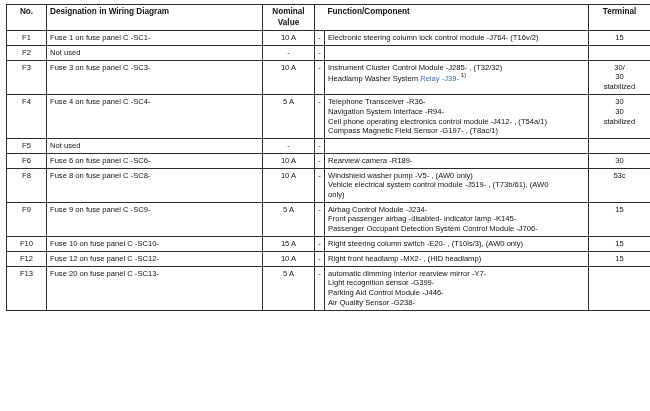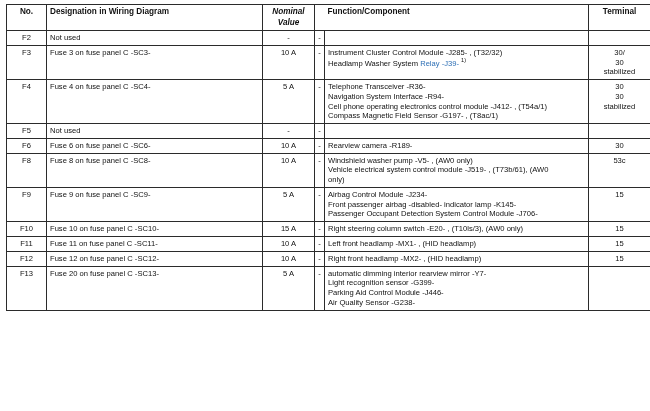--- a/index.html
+++ b/index.html
@@ -36,21 +36,21 @@
   thead th {
     font-weight: bold;
     font-size: 8.2px;
     padding-top: 4px;
     padding-bottom: 4px;
     vertical-align: middle;
     text-align: left;
   }
   .col-no      { width: 40px; text-align: center; }
   .col-desig   { width: 216px; }
-  .col-nominal { width: 52px; text-align: center; font-style: italic; }
+  .col-nominal { width: 52px; text-align: center; }
   .col-dash    { width: 10px; text-align: center; border-left: 1px solid #2b2b2b; border-right: 0 !important; }
   .col-func    { width: 264px; border-left: 0 !important; }
   .col-term    { width: 62px; text-align: center; }
 
   thead .col-dash { border-right: 0 !important; }
   thead .col-func { border-left: 0 !important; }
 
   td.cell-no      { text-align: center; }
   td.cell-nominal { text-align: center; }
   td.cell-term    { text-align: center; }
@@ -87,20 +87,32 @@
           <span>Nominal</span><br>
           <span>Value</span>
         </th>
         <th class="col-dash"></th>
         <th class="col-func">Function/Component</th>
         <th class="col-term">Terminal</th>
       </tr>
     </thead>
     <tbody id="table-body">
         <tr>
+          <td class="cell-no">F1</td>
+          <td class="cell-designation">Fuse 1 on fuse panel C -SC1-</td>
+          <td class="cell-nominal">10 A</td>
+          <td class="cell-dash">-</td>
+          <td class="cell-function">
+            <span class="fn-line">Electronic steering column lock control module -J764- (T16v/2)</span>
+          </td>
+          <td class="cell-term term-multi">
+            <span class="fn-line">15</span>
+          </td>
+        </tr>
+        <tr>
           <td class="cell-no">F2</td>
           <td class="cell-designation">Not used</td>
           <td class="cell-nominal">-</td>
           <td class="cell-dash">-</td>
           <td class="cell-function"></td>
           <td class="cell-term term-multi"></td>
         </tr>
         <tr>
           <td class="cell-no">F3</td>
           <td class="cell-designation">Fuse 3 on fuse panel C -SC3-</td>
@@ -187,32 +199,20 @@
           <td class="cell-nominal">15 A</td>
           <td class="cell-dash">-</td>
           <td class="cell-function">
             <span class="fn-line">Right steering column switch -E20- , (T10ls/3), (AW0 only)</span>
           </td>
           <td class="cell-term term-multi">
             <span class="fn-line">15</span>
           </td>
         </tr>
         <tr>
-          <td class="cell-no">F11</td>
-          <td class="cell-designation">Fuse 11 on fuse panel C -SC11-</td>
-          <td class="cell-nominal">10 A</td>
-          <td class="cell-dash">-</td>
-          <td class="cell-function">
-            <span class="fn-line">Left front headlamp -MX1- , (HID headlamp)</span>
-          </td>
-          <td class="cell-term term-multi">
-            <span class="fn-line">15</span>
-          </td>
-        </tr>
-        <tr>
           <td class="cell-no">F12</td>
           <td class="cell-designation">Fuse 12 on fuse panel C -SC12-</td>
           <td class="cell-nominal">10 A</td>
           <td class="cell-dash">-</td>
           <td class="cell-function">
             <span class="fn-line">Right front headlamp -MX2- , (HID headlamp)</span>
           </td>
           <td class="cell-term term-multi">
             <span class="fn-line">15</span>
           </td>

